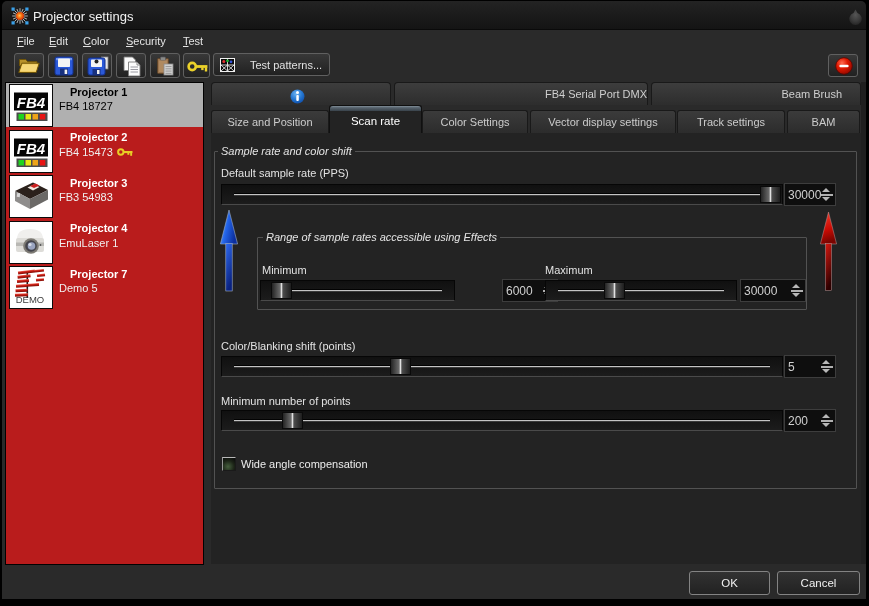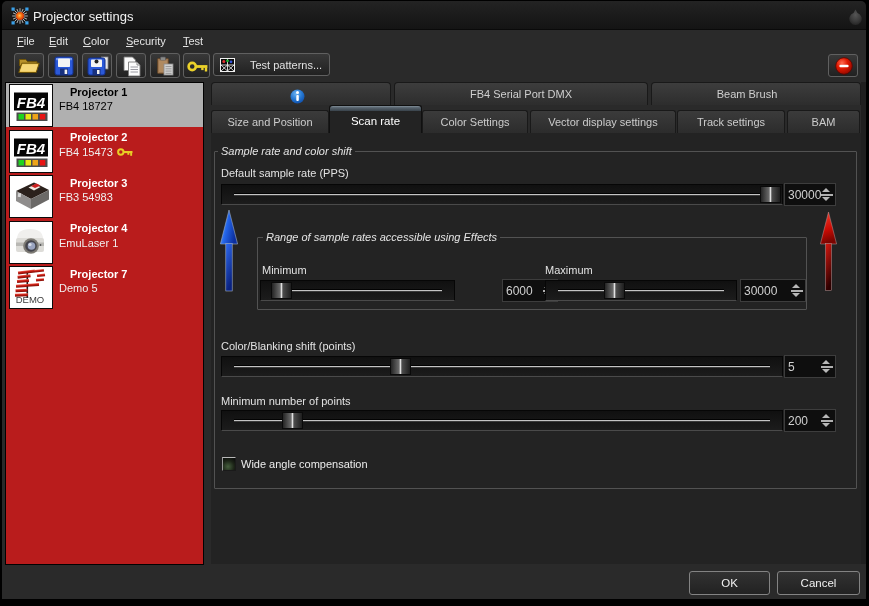--- a/index.html
+++ b/index.html
@@ -20,21 +20,21 @@
 #list { position:absolute; left:5px; top:82px; width:199px; height:483px; background:#b91c1c; border:1px solid #020202; }
 .row { position:absolute; left:0; width:197px; height:45.5px; }
 .row .nm { position:absolute; left:53px; top:2.5px; font-size:11px; font-weight:bold; color:#fff;padding-left:11px; }
 .row .id { position:absolute; left:53px; top:17px; font-size:11px; color:#f0f0f0; }
 .row.sel { background:#b0b0b0; height:44px; }
 .row.sel .nm, .row.sel .id { color:#000; }
 .ricon { position:absolute; left:3px; top:1px; width:44px; height:43px; background:#fff; border:1.5px solid #0a0a0a; }
 
 .t1 { position:absolute; top:82px; height:23px; background:linear-gradient(180deg,#3d3d3d,#2d2d2d);
   border:1px solid #191919; border-bottom:none; border-radius:4px 4px 0 0;
-  color:#cfcfcf; font-size:11px; text-align:center; line-height:22px; }
+  color:#cfcfcf; font-size:11px; text-align:right; line-height:22px; }
 .t2 { position:absolute; top:110px; height:23px; background:linear-gradient(180deg,#3b3b3b,#2c2c2c);
   border:1px solid #191919; border-bottom:none; border-radius:3px 3px 0 0;
   color:#cccccc; font-size:11px; text-align:center; line-height:22px; }
 #tabactive { position:absolute; left:329px; top:105px; width:93px; height:28px;
   background:#232323; border:1px solid #101010; border-bottom:none; border-radius:3px 3px 0 0;
   color:#ffffff; font-size:11.5px; text-align:center; line-height:31px; }
 #tabactive .hl { position:absolute; left:0; top:0; width:91px; height:5px;
   background:linear-gradient(180deg,#828f9a 0%,#56626c 35%,#39434b 100%); border-radius:3px 3px 0 0; }
 
 #panel { position:absolute; left:211px; top:133px; width:650px; height:431px; background:#232323; }
@@ -232,21 +232,21 @@
       </div>
       <div class="nm">Projector 2</div>
         <div class="id">FB4 15473</div>
       <svg style="position:absolute;left:111px;top:18.5px;" width="16" height="10" viewBox="0 0 16 10">
         <circle cx="3.8" cy="5" r="2.7" fill="none" stroke="#e8ce26" stroke-width="2"></circle>
         <rect x="6.3" y="4" width="9.2" height="2.1" fill="#e8ce26"></rect>
         <rect x="10.4" y="5.8" width="1.9" height="2" fill="#e8ce26"></rect>
         <rect x="13.2" y="5.8" width="1.9" height="3" fill="#e8ce26"></rect>
       </svg>
     </div>
-    <div class="row" style="top:91px;text-align:center;">
+    <div class="row" style="top:91px;">
       <div class="ricon">
         <svg width="40" height="39" viewBox="0 0 40 39">
           <polygon points="5,15 23,6.5 38,14 20,23" fill="#2b211c"></polygon>
           <polygon points="5,15 20,23 20,33 5,25" fill="#8f8d8c"></polygon>
           <polygon points="20,23 38,14 38,23.5 20,33" fill="#6b6967"></polygon>
           <polygon points="17.5,11.5 24,8.5 29.5,11 23,14.5" fill="#f0e8e0"></polygon>
           <polygon points="20,10 25.5,7.5 29.5,9.5 24,12" fill="#cc2020"></polygon>
           <rect x="7" y="17" width="3" height="4" fill="#d8d8d8" transform="rotate(8 8 19)"></rect>
         </svg>
       </div>

